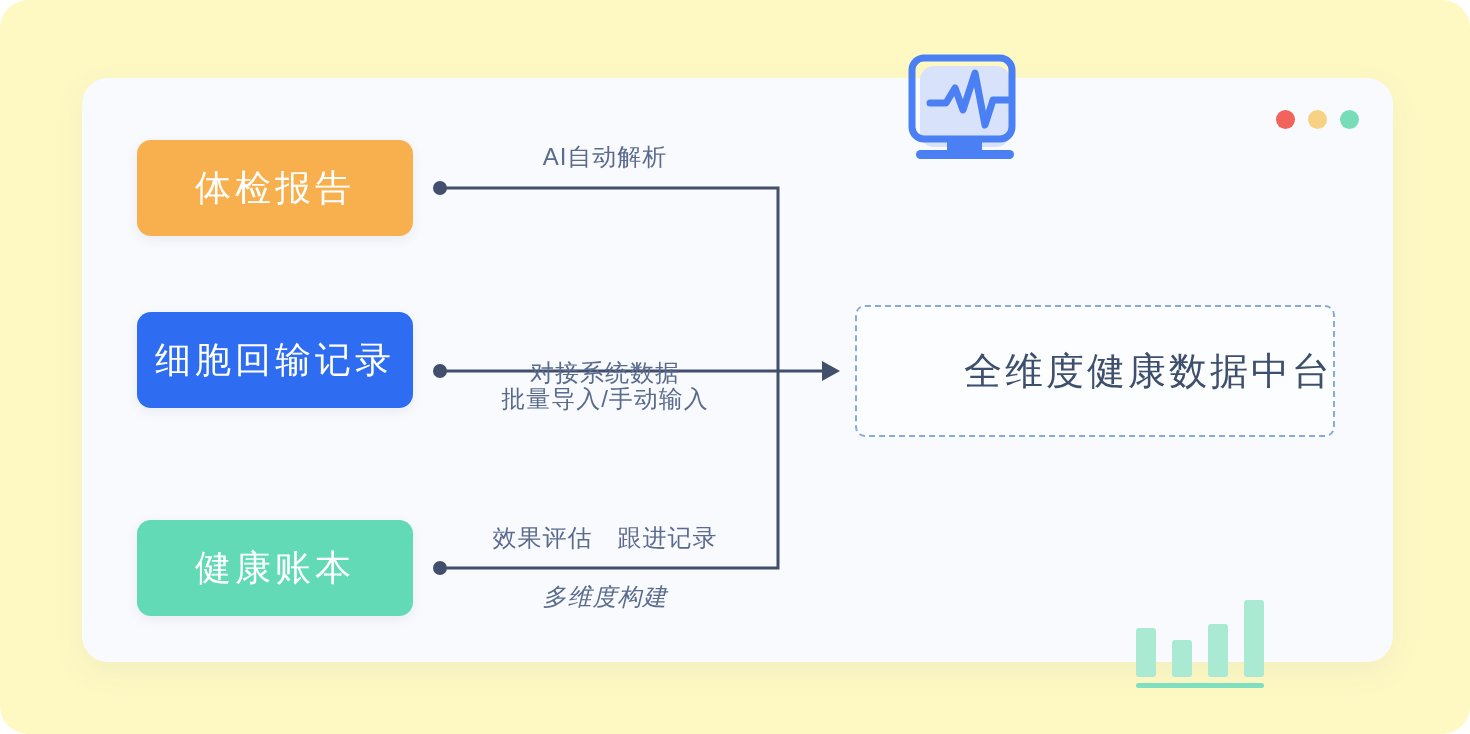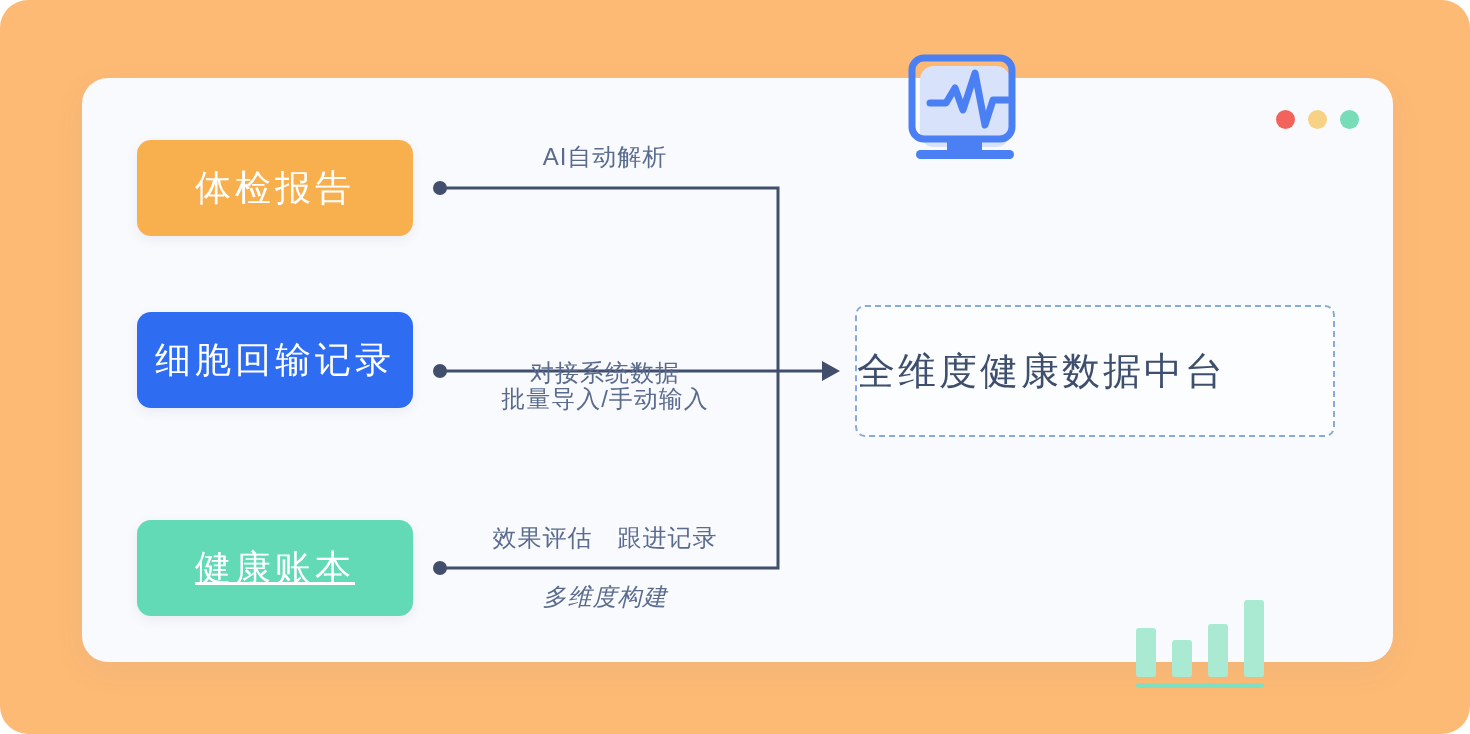--- a/index.html
+++ b/index.html
@@ -71,21 +71,21 @@
     left: 855px;
     top: 305px;
     width: 480px;
     height: 132px;
     border-radius: 10px;
     border: 2px dashed #86ABDB;
     box-sizing: border-box;
     background: rgba(255, 255, 255, 0.55);
     display: flex;
     align-items: center;
-    justify-content: flex-start;
+    justify-content: flex-end;
     font-size: 38px;
     letter-spacing: 3px;
   }
   .monitor-icon {
     position: absolute;
     left: 906px;
     top: 52px;
     width: 112px;
     height: 112px;
   }
@@ -103,40 +103,40 @@
     position: absolute;
     left: 1130px;
     top: 594px;
     width: 140px;
     height: 100px;
   }
 </style>
 </head>
 <body>
 
-<div class="frame" style="background: #fdba74;">
+<div class="frame" style="background: #fef9c3;">
 
   <div class="card" style="background: rgb(249, 250, 253);"></div>
 
   <svg class="connector-svg" viewBox="0 0 1470 734">
     <path d="M440,188 H778 V568 H440" fill="none" stroke-width="3" stroke="#414F6D"></path>
     <line x1="440" y1="371" x2="824" y2="371" stroke-width="3" stroke="#414F6D"></line>
     <path d="M822,361 L840,371 L822,381 Z" fill="#414F6D"></path>
     <circle cx="440" cy="188" r="7" fill="#414F6D"></circle>
     <circle cx="440" cy="371" r="7" fill="#414F6D"></circle>
     <circle cx="440" cy="568" r="7" fill="#414F6D"></circle>
   </svg>
 
   <div class="source-box pos-0" style="background: rgb(248, 176, 78);">
     <span>体检报告</span>
   </div>
   <div class="source-box pos-1" style="background: rgb(46, 109, 242);">
     <span>细胞回输记录</span>
   </div>
-  <div class="source-box pos-2" style="background: rgb(97, 218, 181); text-decoration: underline;">
+  <div class="source-box pos-2" style="background: rgb(97, 218, 181);">
     <span>健康账本</span>
   </div>
 
   <div class="edge-label e0a" style="color: rgb(90, 107, 142);">AI自动解析</div>
   <div class="edge-label e1a" style="color: rgb(90, 107, 142); margin-top: 32px;">对接系统数据</div>
   <div class="edge-label e2a" style="color: rgb(90, 107, 142);">效果评估　跟进记录</div>
   <div class="edge-label e1b" style="color: rgb(90, 107, 142);">批量导入/手动输入</div>
   <div class="edge-label e2b" style="color: rgb(90, 107, 142);">多维度构建</div>
 
   <div class="hub-box" style="border-color: rgb(134, 171, 219);">

